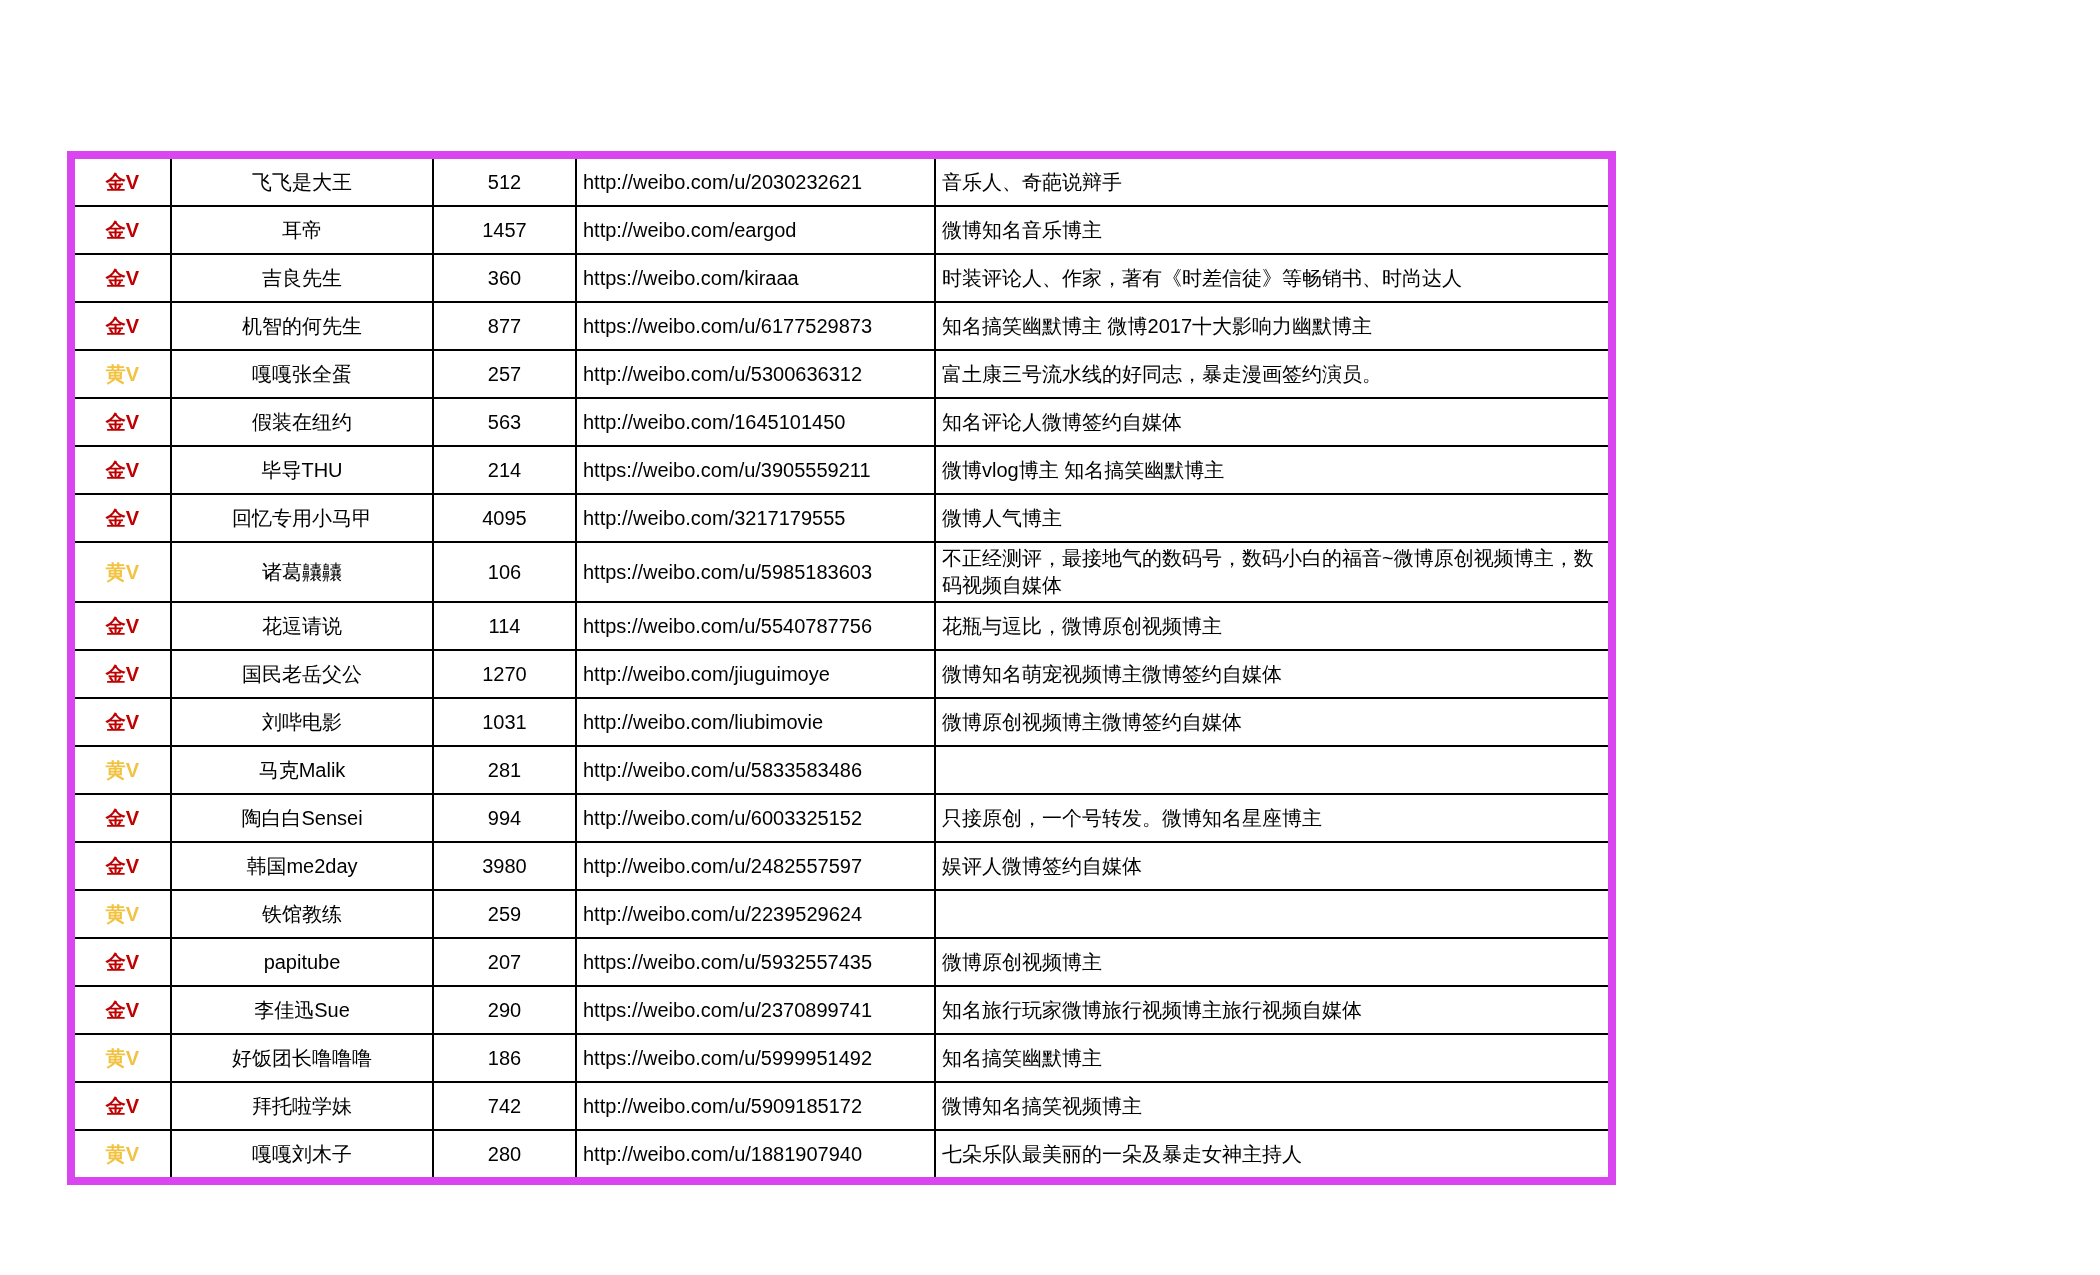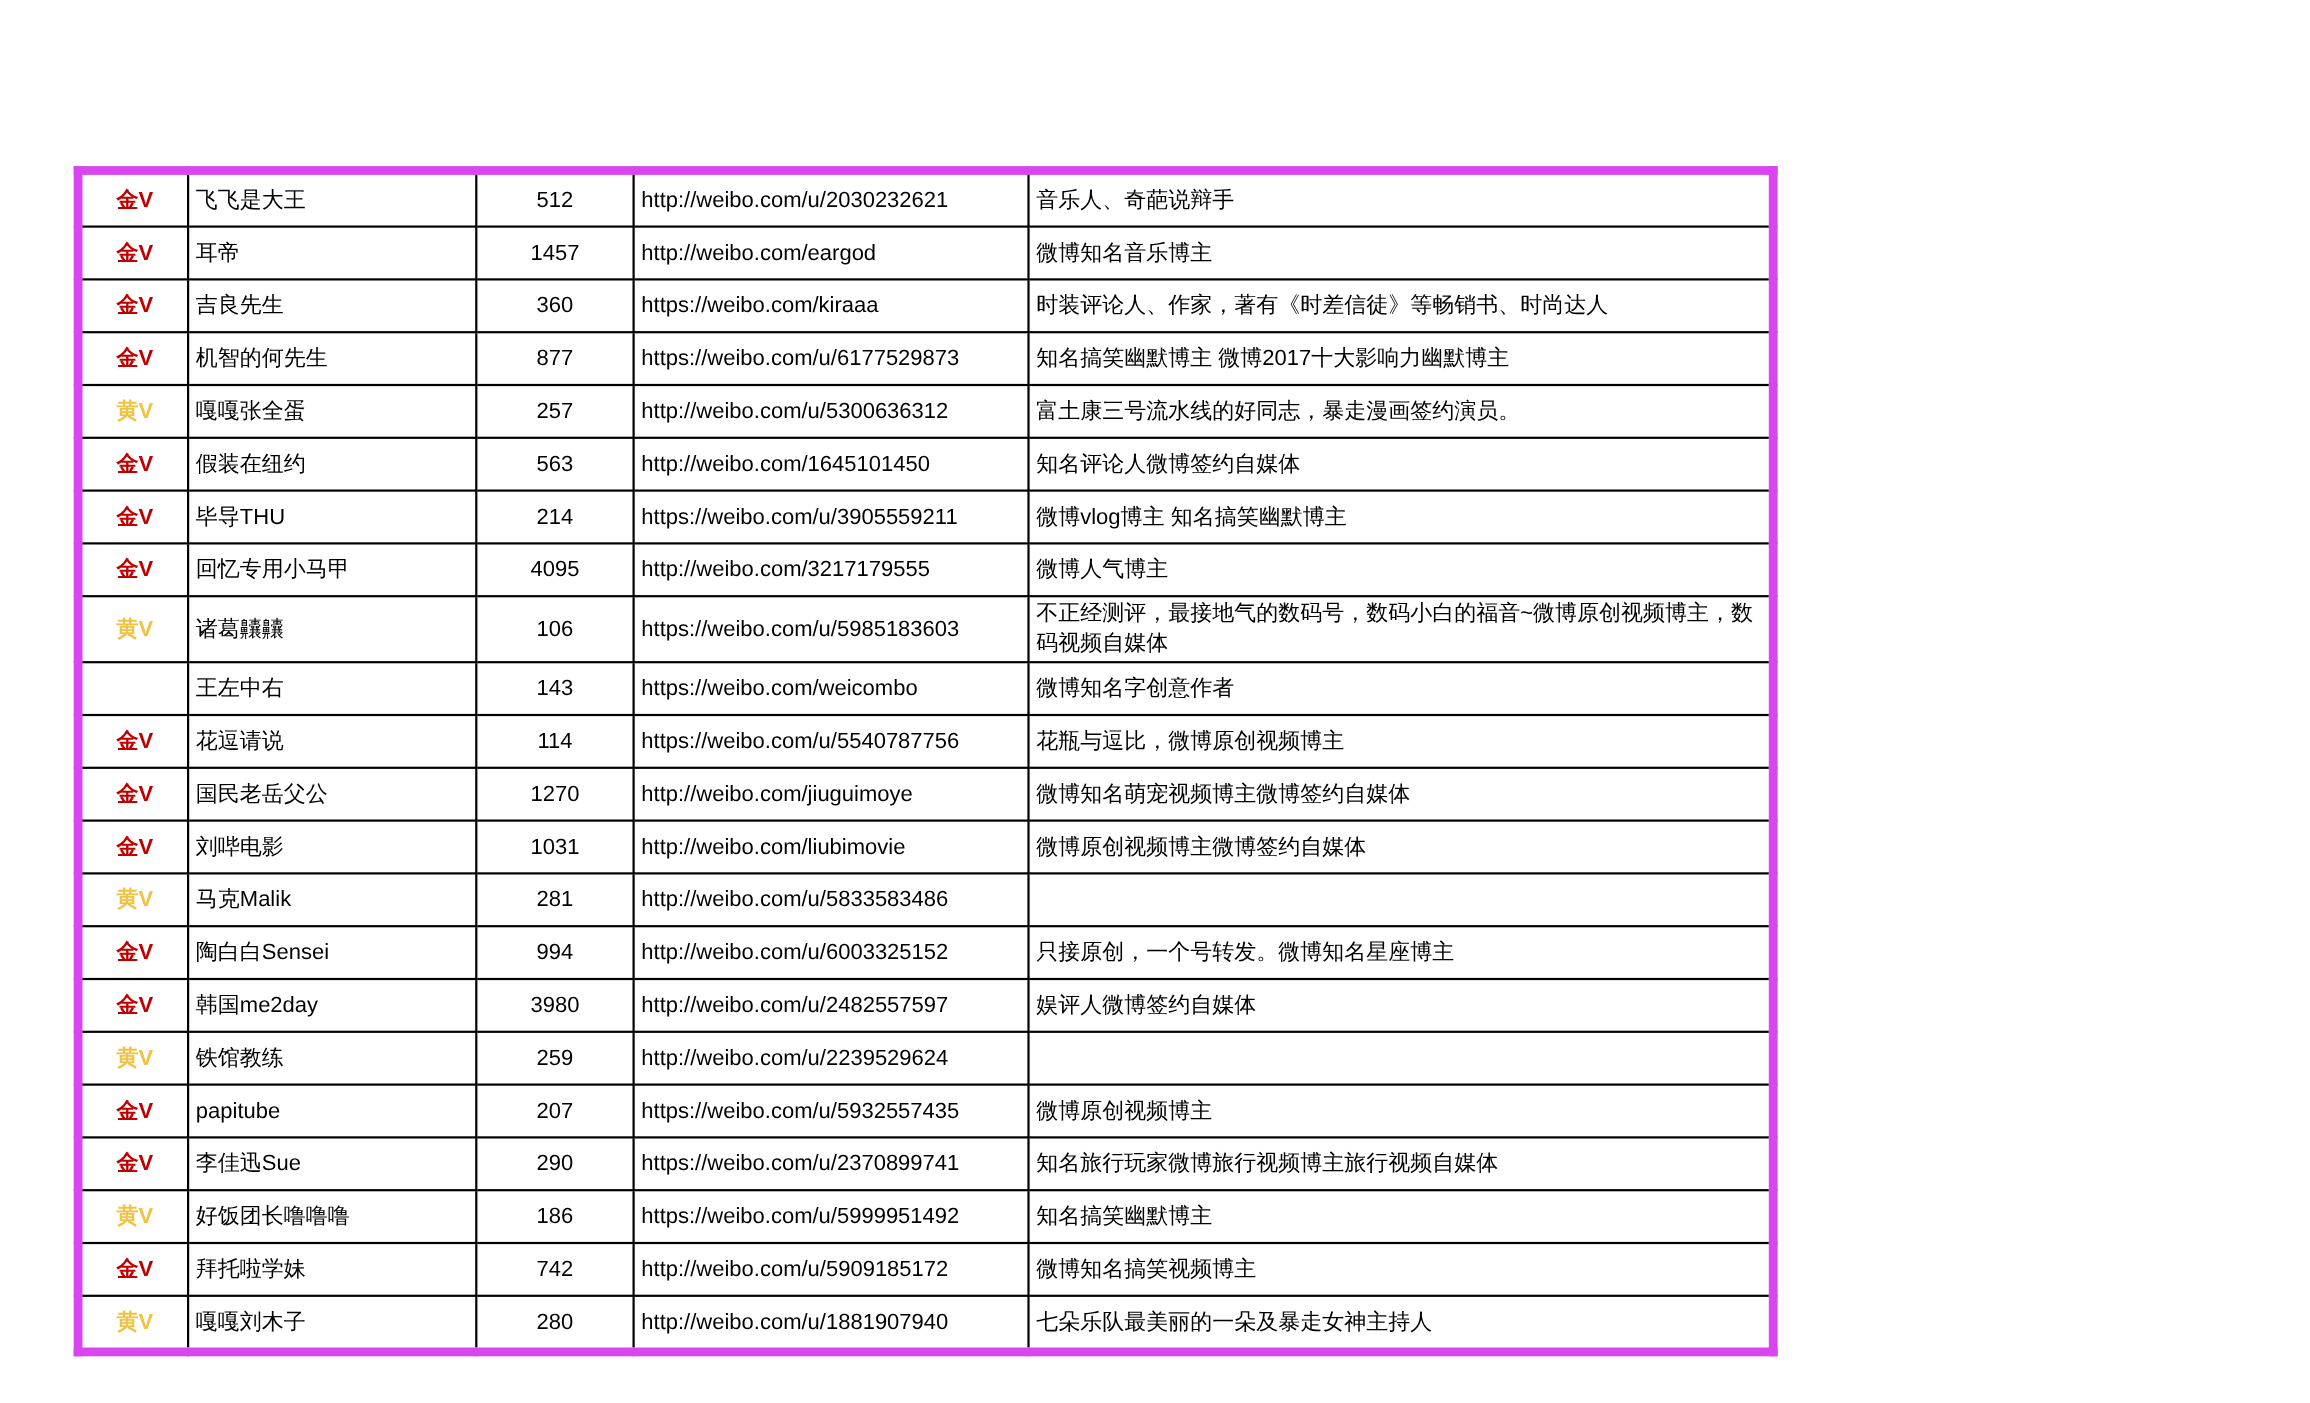--- a/index.html
+++ b/index.html
@@ -37,21 +37,21 @@
   .col-badge { width: 100px; }
   .col-name  { width: 262px; }
   .col-count { width: 143px; }
   .col-url   { width: 359px; }
   .col-desc  { width: 677px; }
 
   td.cell-badge {
     text-align: center;
     font-weight: bold;
   }
-  td.cell-name  { }
+  td.cell-name  { text-align: center; }
   td.cell-count { text-align: center; border-radius: 10px; }
   td.cell-url   { text-align: left; }
   td.cell-desc  { text-align: left; }
 </style>
 </head>
 <body>
 
 <div class="page">
   <table class="weibo-table">
     <colgroup>
@@ -119,27 +119,20 @@
           <td class="cell-desc">微博人气博主</td>
         </tr>
         <tr>
           <td class="cell-badge" style="color: rgb(242, 194, 67);">黄V</td>
           <td class="cell-name">诸葛齉齉</td>
           <td class="cell-count">106</td>
           <td class="cell-url">https://weibo.com/u/5985183603</td>
           <td class="cell-desc">不正经测评，最接地气的数码号，数码小白的福音~微博原创视频博主，数码视频自媒体</td>
         </tr>
         <tr>
-          <td class="cell-badge"></td>
-          <td class="cell-name">王左中右</td>
-          <td class="cell-count">143</td>
-          <td class="cell-url">https://weibo.com/weicombo</td>
-          <td class="cell-desc">微博知名字创意作者</td>
-        </tr>
-        <tr>
           <td class="cell-badge" style="color: rgb(192, 0, 0);">金V</td>
           <td class="cell-name">花逗请说</td>
           <td class="cell-count">114</td>
           <td class="cell-url">https://weibo.com/u/5540787756</td>
           <td class="cell-desc">花瓶与逗比，微博原创视频博主</td>
         </tr>
         <tr>
           <td class="cell-badge" style="color: rgb(192, 0, 0);">金V</td>
           <td class="cell-name">国民老岳父公</td>
           <td class="cell-count">1270</td>

